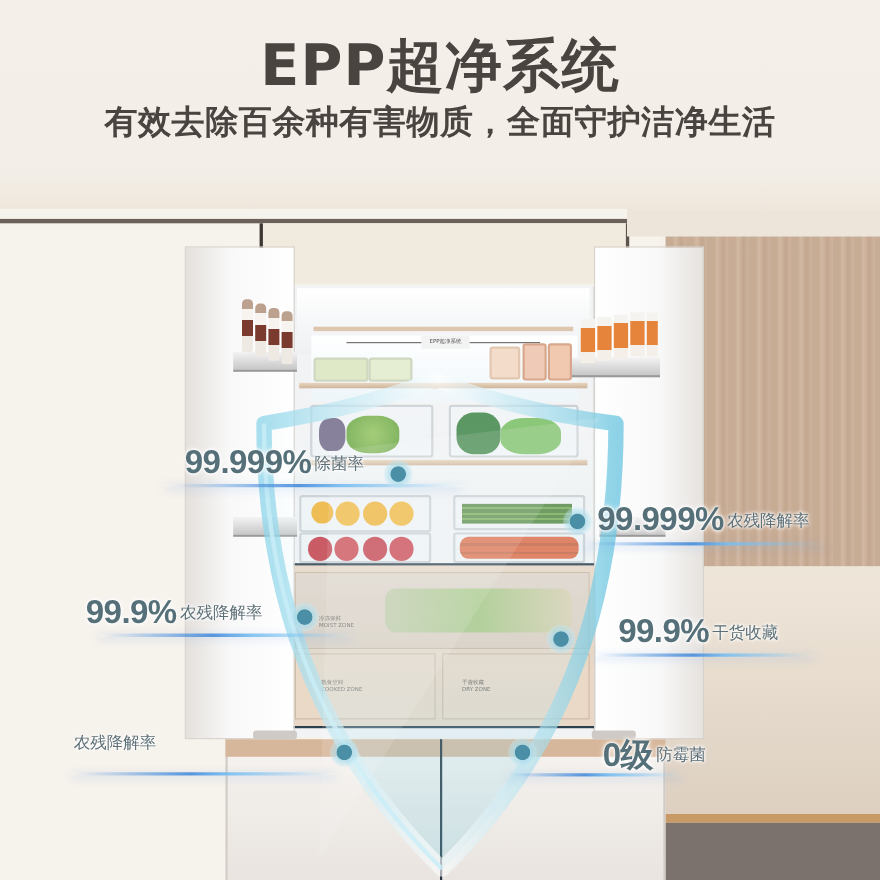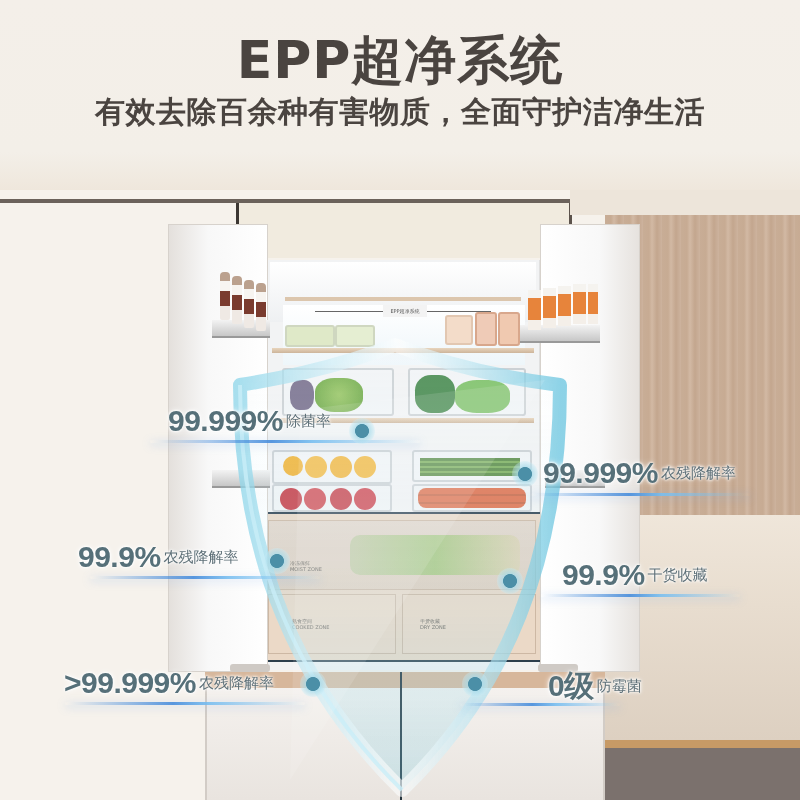--- a/index.html
+++ b/index.html
@@ -215,21 +215,20 @@
 
   <div class="stat-line" style="left:540px;top:594px;width:200px;"></div>
   <div class="stat" style="left:562px;top:558px;">
     <span class="stat-value" style="font-size:30px;">99.9%</span>
     <span class="stat-label">干货收藏</span>
   </div>
   <div class="dot" style="left:497px;top:568px;"></div>
 
   <div class="stat-line" style="left:65px;top:702px;width:240px;"></div>
   <div class="stat" style="left:64px;top:666px;">
-    <span class="stat-value" style="font-size:30px;">&gt;99.999%</span>
     <span class="stat-label">农残降解率</span>
   </div>
   <div class="dot" style="left:300px;top:671px;"></div>
 
   <div class="stat-line" style="left:460px;top:703px;width:160px;"></div>
   <div class="stat" style="left:500px;top:666px;">
     <span class="stat-value" style="font-size:30px;margin-left:48px;">0级</span>
     <span class="stat-label">防霉菌</span>
   </div>
   <div class="dot" style="left:462px;top:671px;"></div>

